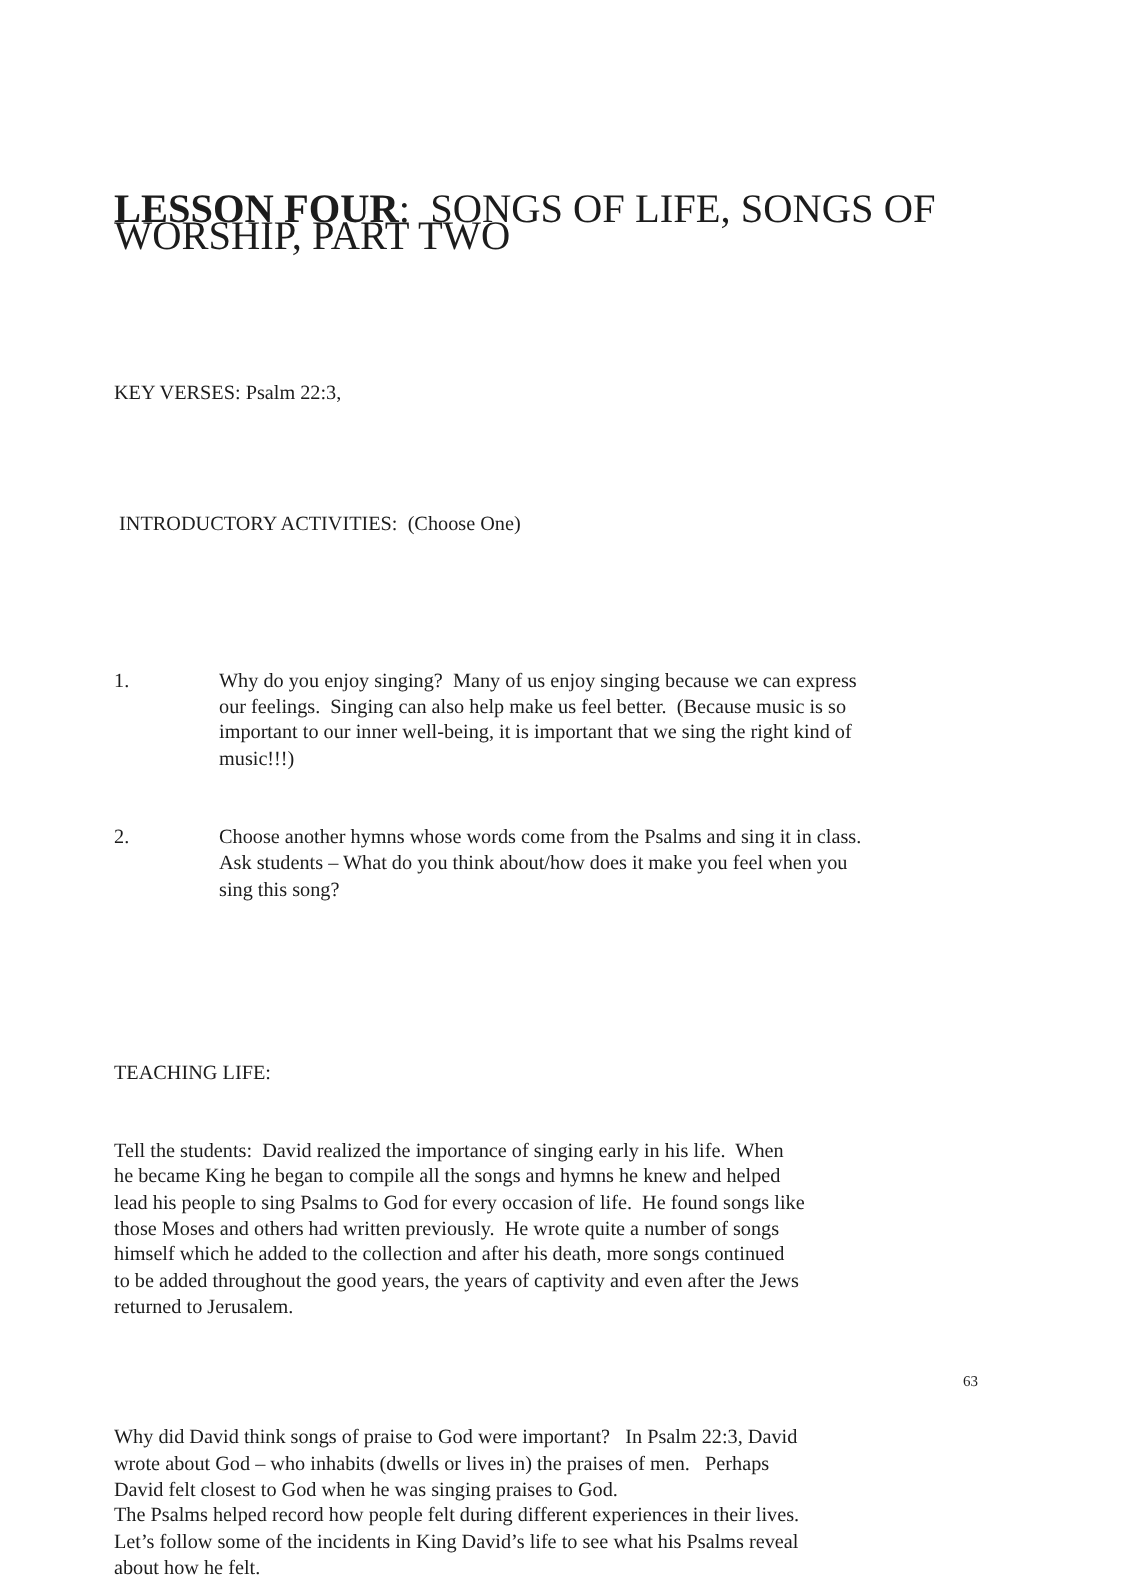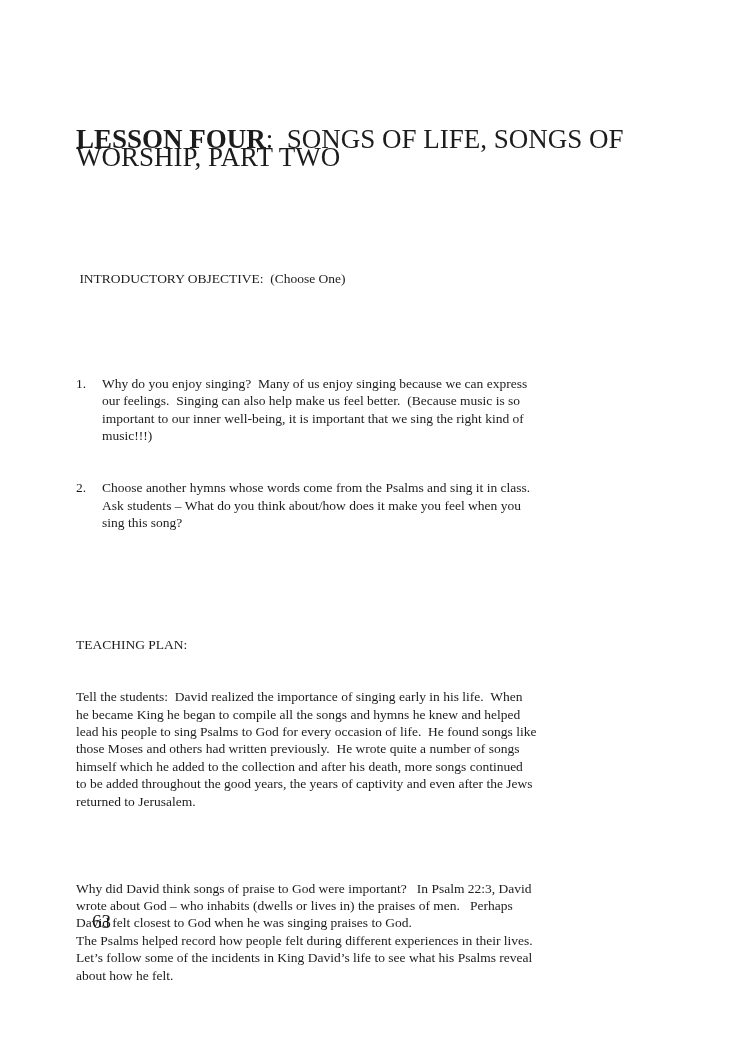--- a/index.html
+++ b/index.html
@@ -23,60 +23,61 @@
     width: 600px;
     font-size: 13.5px;
     line-height: 17.4px;
     white-space: pre-wrap;
   }
   .para { font-weight: normal; }
   .b { font-weight: bold; }
   .mt { margin-top: 17.4px; }
   .row { display: flex; }
   .num { flex: 0 0 26px; }
-  .txt { flex: 1; }
+  .txt { flex: 1; margin-left: 44px; }
   .pageno {
     position: absolute;
     top: 913px;
     left: 92px;
     width: 560px;
-    text-align: left;
-    font-size: 19px;
+    text-align: right;
+    font-size: 10px;
     line-height: 17.4px;
   }
 </style>
 </head>
 <body>
 
 <div class="page">
   <div class="doc">
 
     <h1 class="para"><span class="b">LESSON FOUR</span><span>:  SONGS OF LIFE, SONGS OF WORSHIP, PART TWO</span></h1>
 
 
+    <p class="para mt">KEY VERSES: Psalm 22:3,</p>
 
-    <p class="para mt"> INTRODUCTORY OBJECTIVE:  (Choose One)</p>
+    <p class="para mt"> INTRODUCTORY ACTIVITIES:  (Choose One)</p>
 
     <div>
       <div class="row">
         <span class="num">1.</span>
         <span class="txt">Why do you enjoy singing?  Many of us enjoy singing because we can express
 our feelings.  Singing can also help make us feel better.  (Because music is so
 important to our inner well-being, it is important that we sing the right kind of
 music!!!)</span>
       </div>
       <div class="row">
         <span class="num">2.</span>
         <span class="txt">Choose another hymns whose words come from the Psalms and sing it in class.
 Ask students – What do you think about/how does it make you feel when you
 sing this song?</span>
       </div>
     </div>
 
-    <p class="para mt">TEACHING PLAN:</p>
+    <p class="para mt">TEACHING LIFE:</p>
     <p class="para">Tell the students:  David realized the importance of singing early in his life.  When
 he became King he began to compile all the songs and hymns he knew and helped
 lead his people to sing Psalms to God for every occasion of life.  He found songs like
 those Moses and others had written previously.  He wrote quite a number of songs
 himself which he added to the collection and after his death, more songs continued
 to be added throughout the good years, the years of captivity and even after the Jews
 returned to Jerusalem.</p>
 
     <p class="para mt">Why did David think songs of praise to God were important?   In Psalm 22:3, David
 wrote about God – who inhabits (dwells or lives in) the praises of men.   Perhaps

